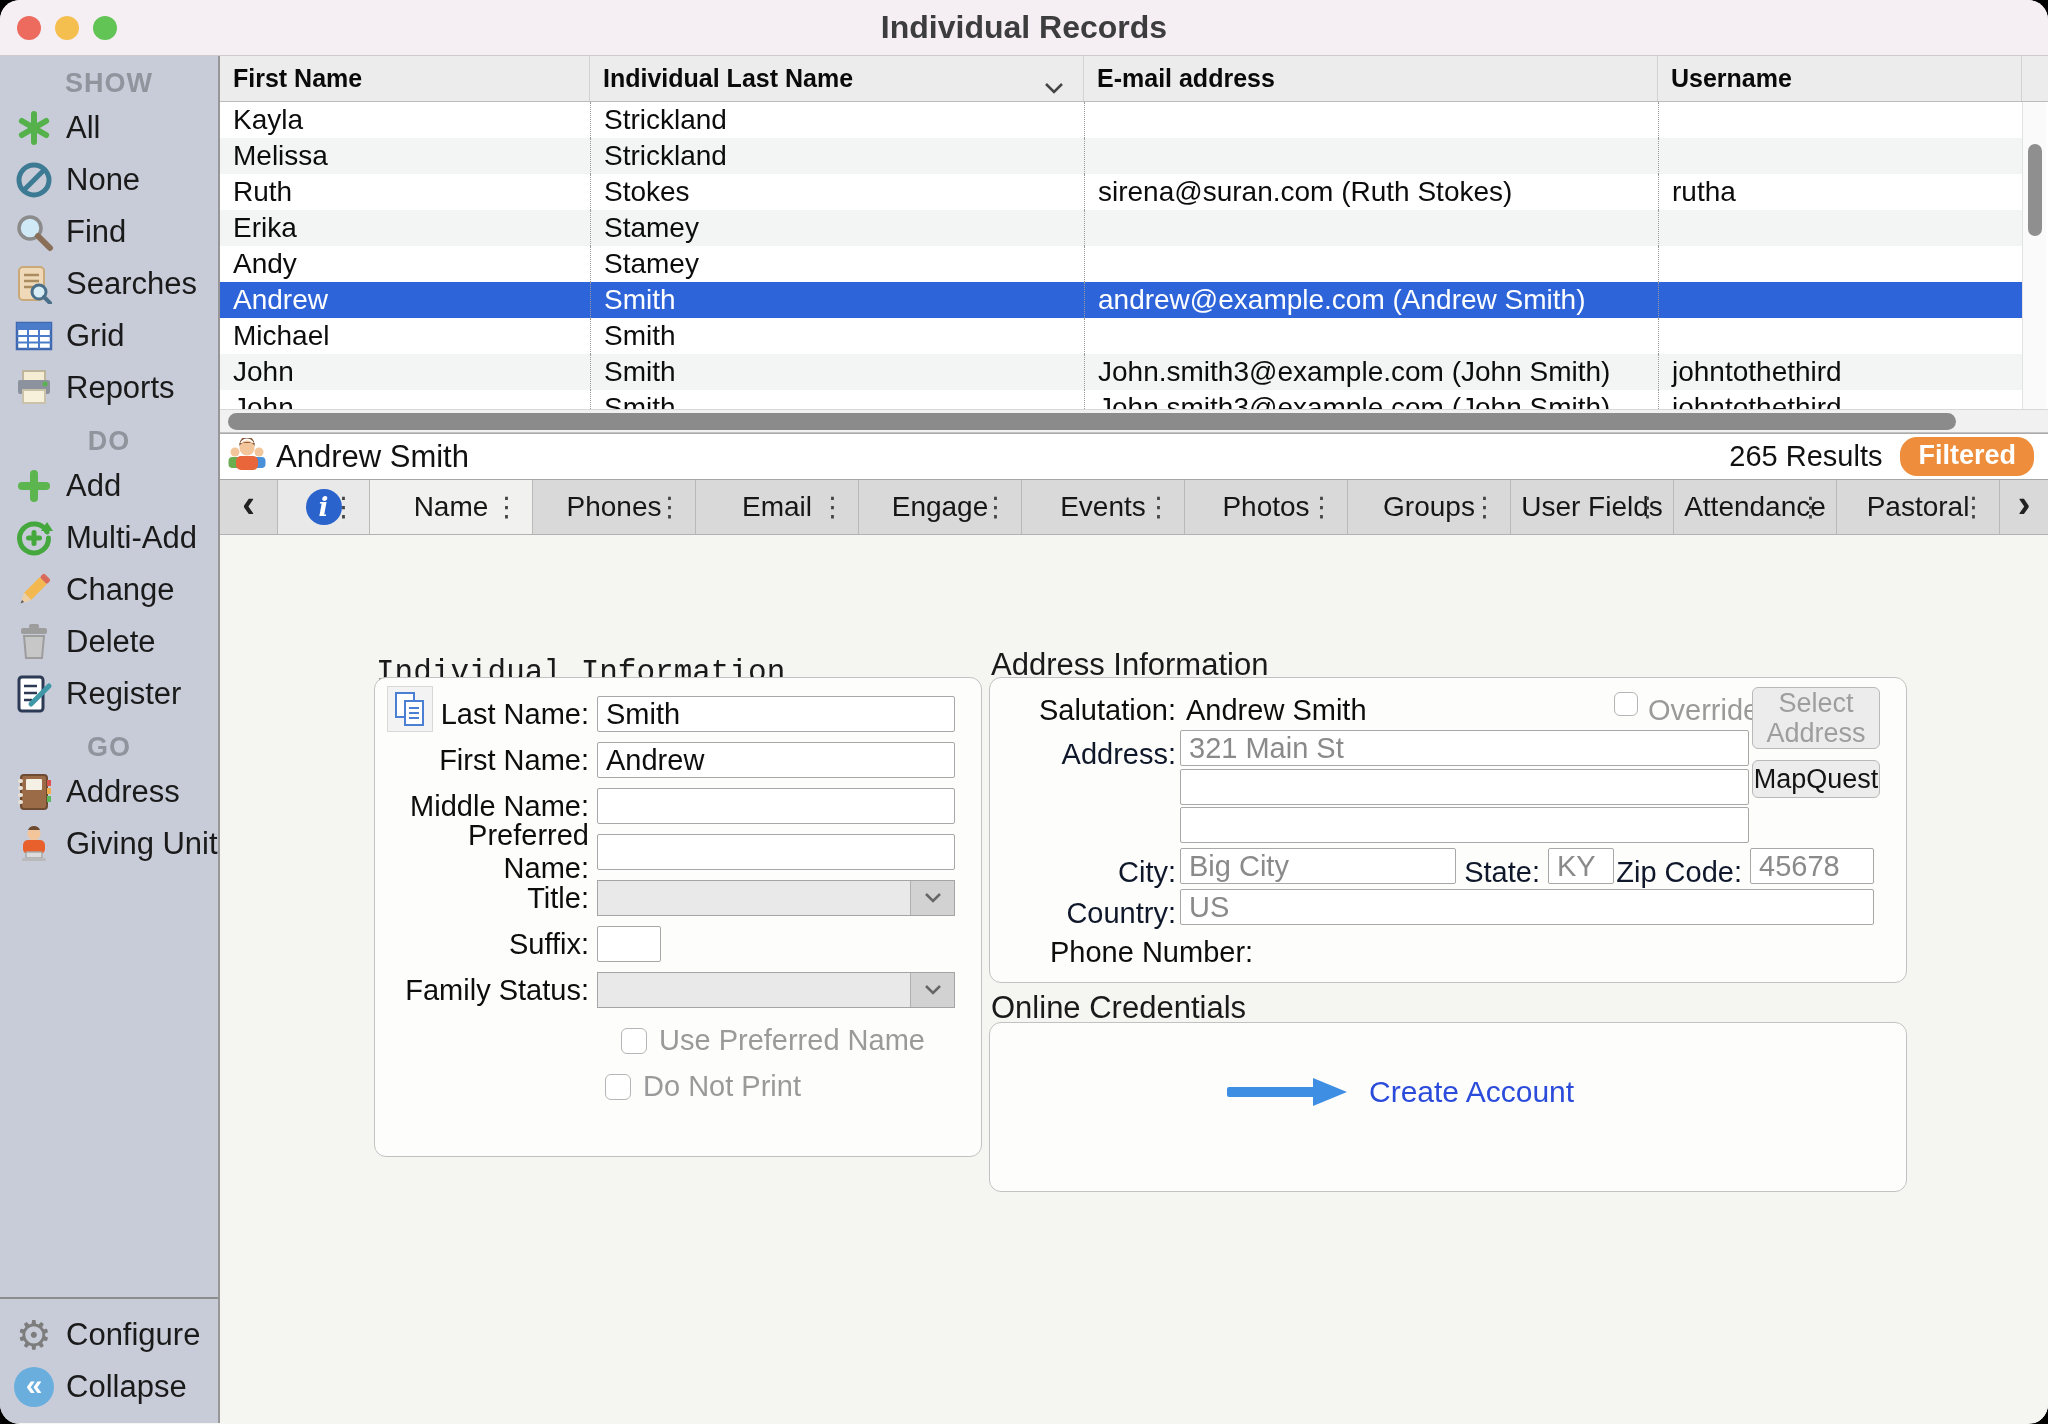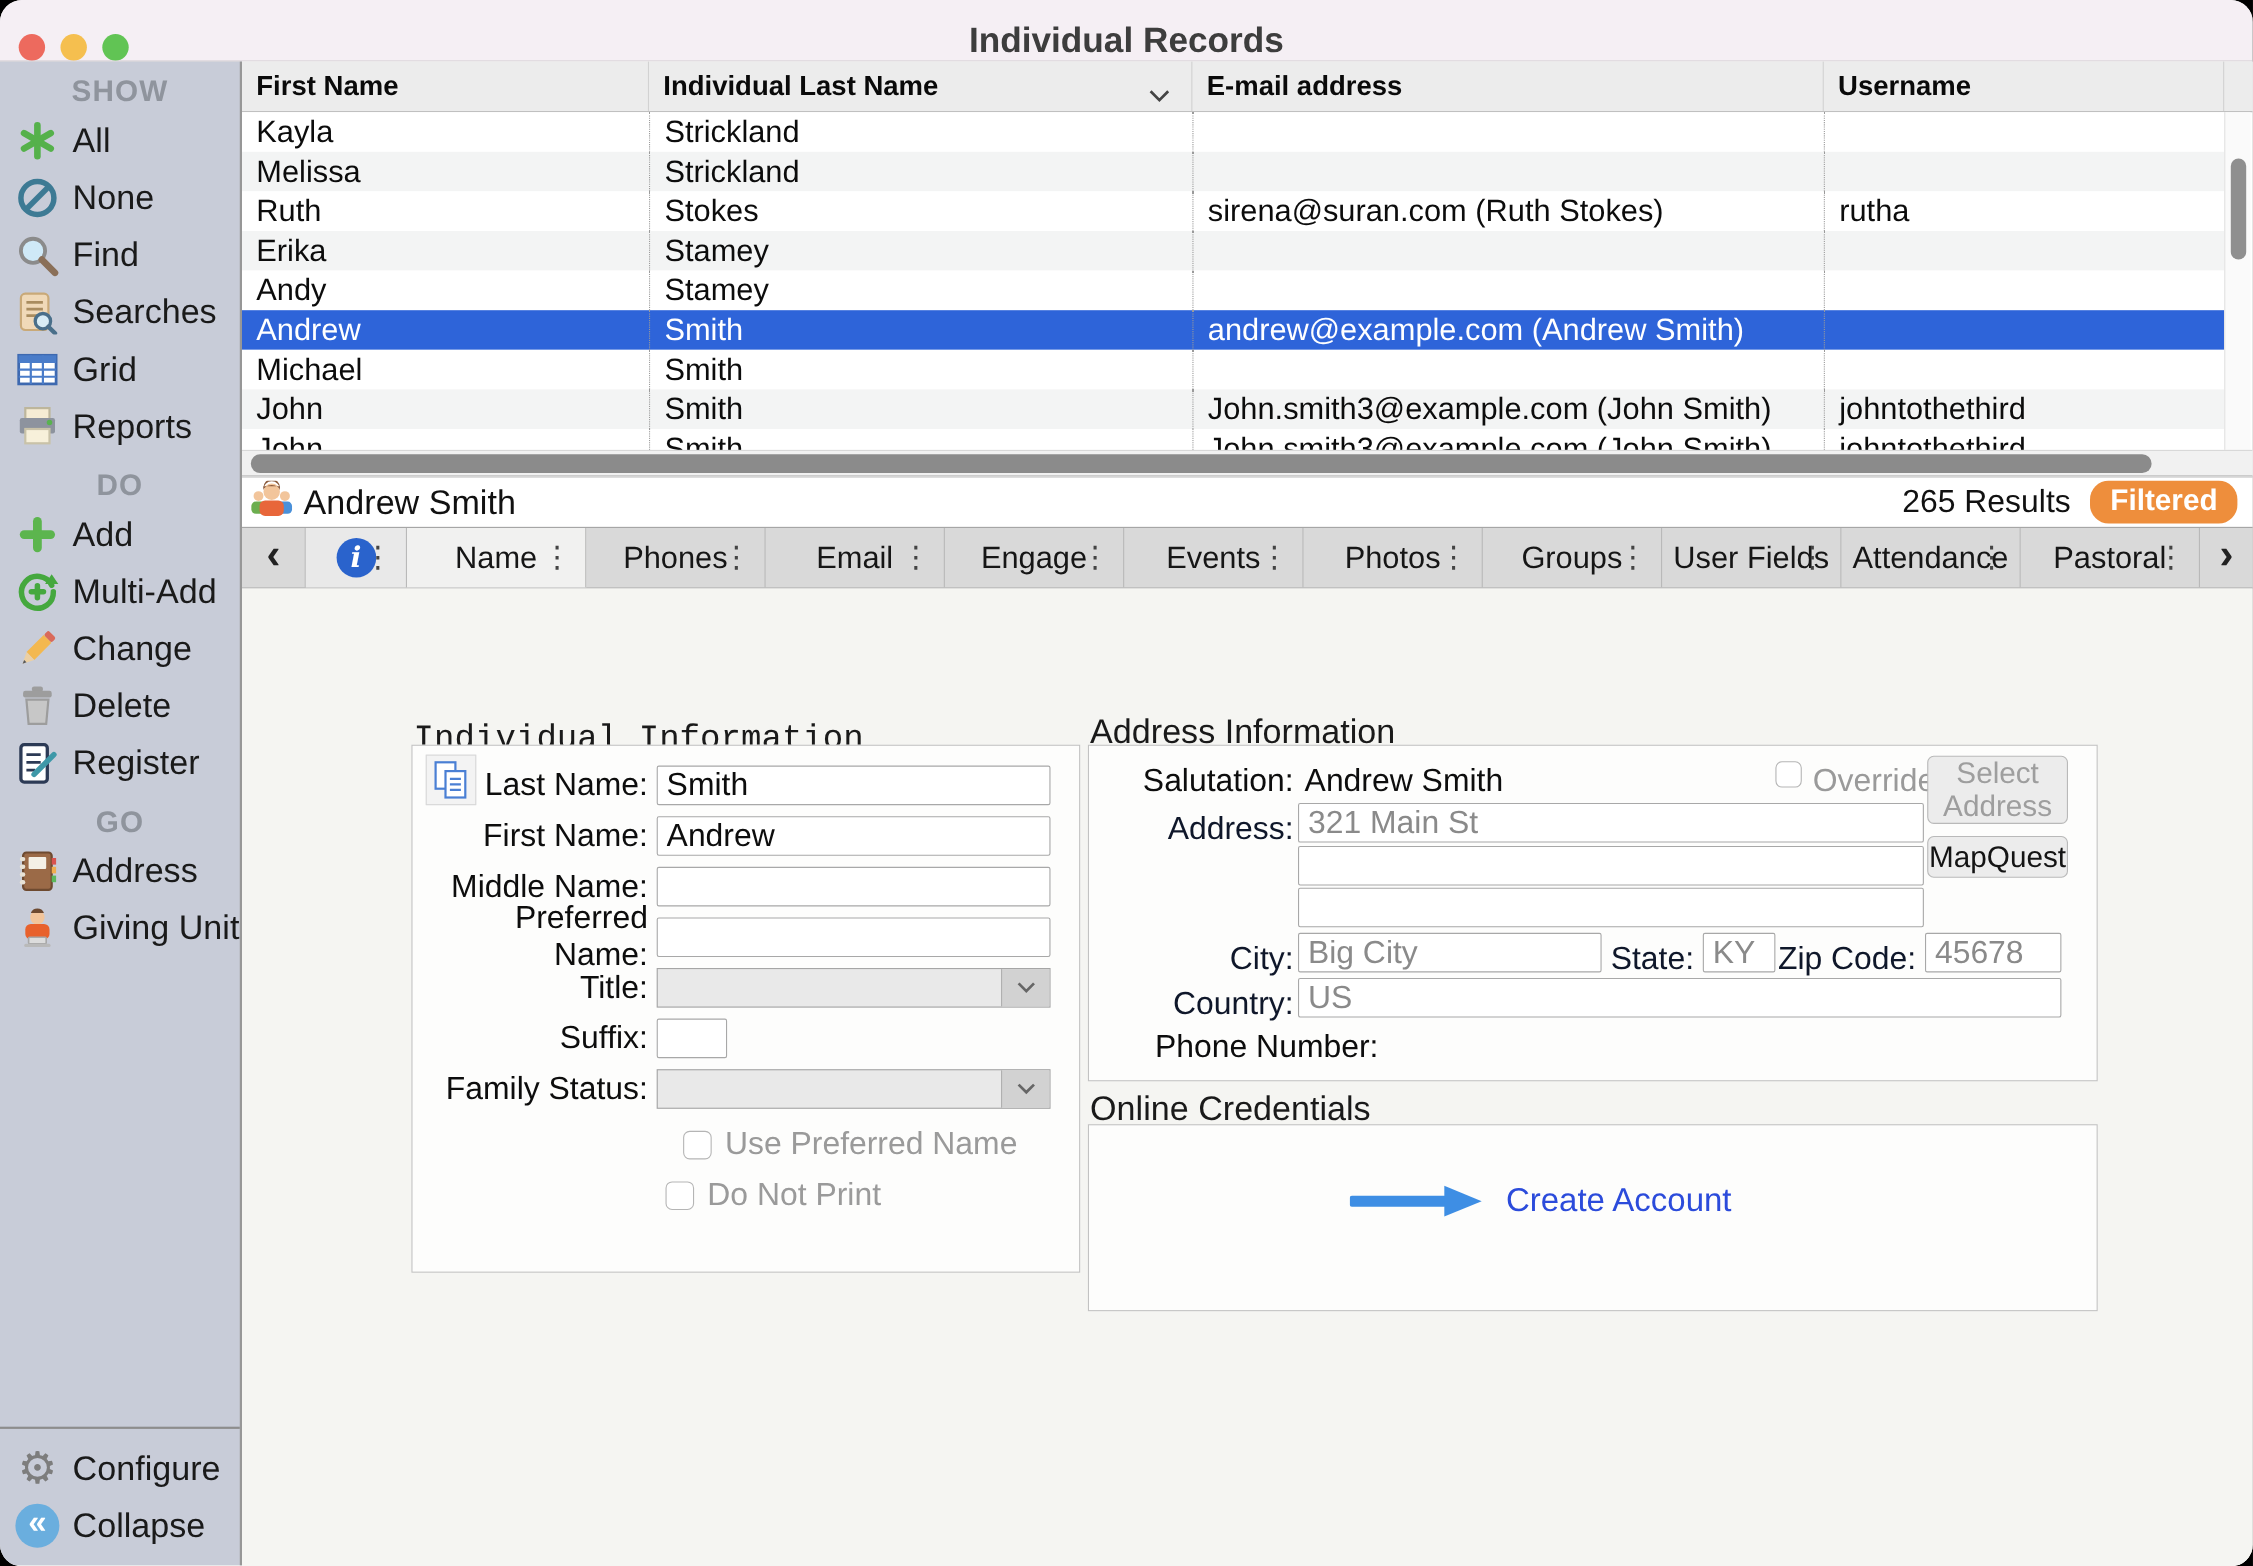--- a/index.html
+++ b/index.html
@@ -1,20 +1,20 @@
 <!DOCTYPE html>
 <html><head>
 <meta charset="utf-8">
 <style>
   html,body{margin:0;padding:0;background:#000;}
   *{box-sizing:border-box;font-family:"Liberation Sans","DejaVu Sans",sans-serif;}
   .window{width:2048px;height:1424px;background:#f5f5f2;border-radius:20px;overflow:hidden;position:relative;}
 
   
-  .titlebar{height:56px;background:#f5eff4;border-bottom:1px solid #cfc9ce;display:flex;align-items:flex-end;position:relative;}
+  .titlebar{height:56px;background:#f5eff4;border-bottom:1px solid #cfc9ce;display:flex;align-items:center;position:relative;}
   .traffic{display:flex;gap:14px;margin-left:17px;}
   .light{width:24px;height:24px;border-radius:50%;}
   .light.red{background:#ed6a5e;}
   .light.yellow{background:#f5bf4f;}
   .light.green{background:#61c454;}
   .win-title{position:absolute;left:0;right:0;text-align:center;font-size:32px;font-weight:bold;color:#3d3d3d;}
 
   
   .main{display:flex;height:1367px;}
   .sidebar{width:220px;background:#c8ccd8;border-right:2px solid #979797;position:relative;flex:none;}
@@ -71,21 +71,21 @@
   .tab{flex:1;}
   .tab .tab-label{font-size:28px;color:#161616;}
   .tab-dots{position:absolute;right:12px;top:50%;transform:translateY(-50%);font-size:27px;color:#444;}
   .tab.active{background:#f1f1f0;}
   .info-circle{width:36px;height:36px;border-radius:50%;background:#2a63cc;color:#fff;display:flex;align-items:center;
     justify-content:center;font-size:26px;font-weight:bold;font-style:italic;font-family:"DejaVu Serif",serif;}
 
   
   .form-area{position:relative;flex:1;background:#f5f5f2;}
   .panel-title{position:absolute;font-size:31px;color:#1a1a1a;}
-  .panel{position:absolute;background:#fdfdfc;border:1px solid #c2c2c2;border-radius:0;}
+  .panel{position:absolute;background:#fdfdfc;border:1px solid #c2c2c2;border-radius:12px;}
 
   .ind-title{left:156px;top:120px;font-family:Liberation Mono, monospace;}
   .ind-panel{left:154px;top:142px;width:608px;height:480px;}
   .copy-btn{position:absolute;left:12px;top:8px;width:46px;height:46px;background:#f3f3f3;border:1px solid #d8d8d8;
     display:flex;align-items:center;justify-content:center;}
   .frow{position:absolute;height:36px;display:flex;align-items:center;}
   .flabel{width:222px;text-align:right;font-size:29px;color:#0d0d0d;padding-right:8px;flex:none;}
   .tinput{height:36px;border:1px solid #a8a8a8;background:#fff;font-size:29px;color:#0d0d0d;padding:0 8px;border-radius:2px;}
   .w-std{width:358px;}
   .dropdown{width:358px;height:36px;background:#e9e9e9;border:1px solid #a5a5a5;display:flex;}

